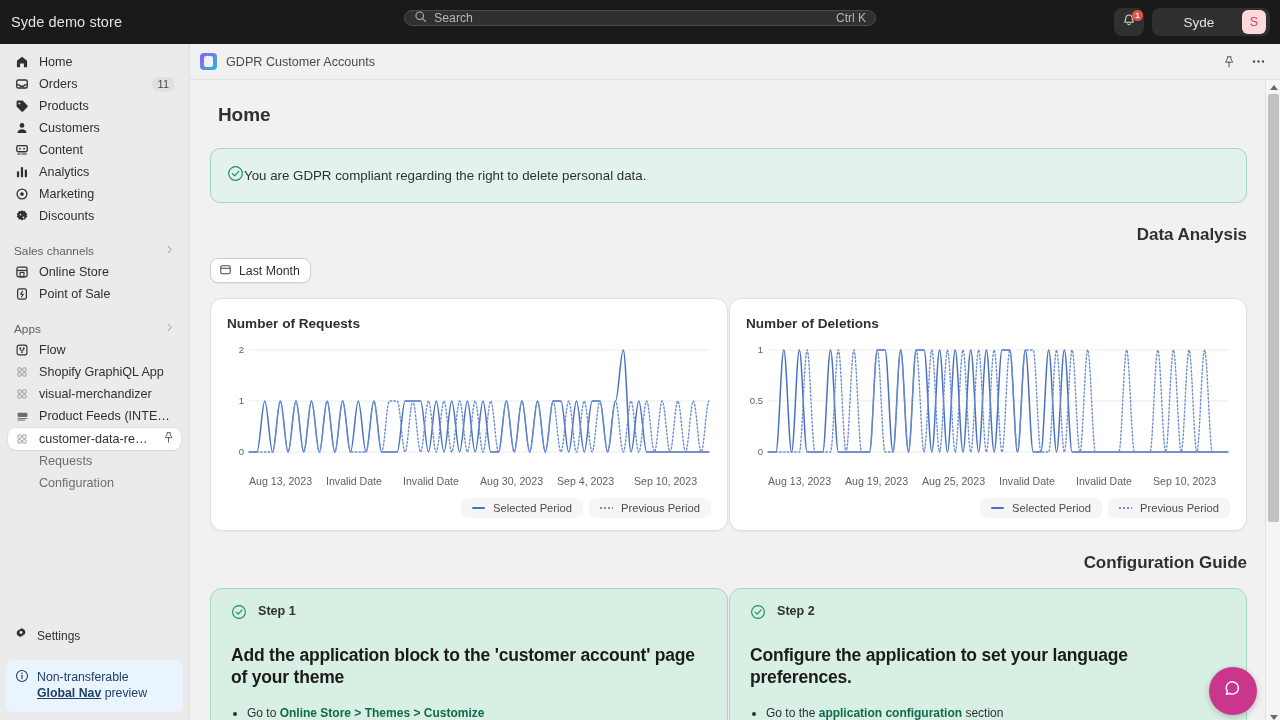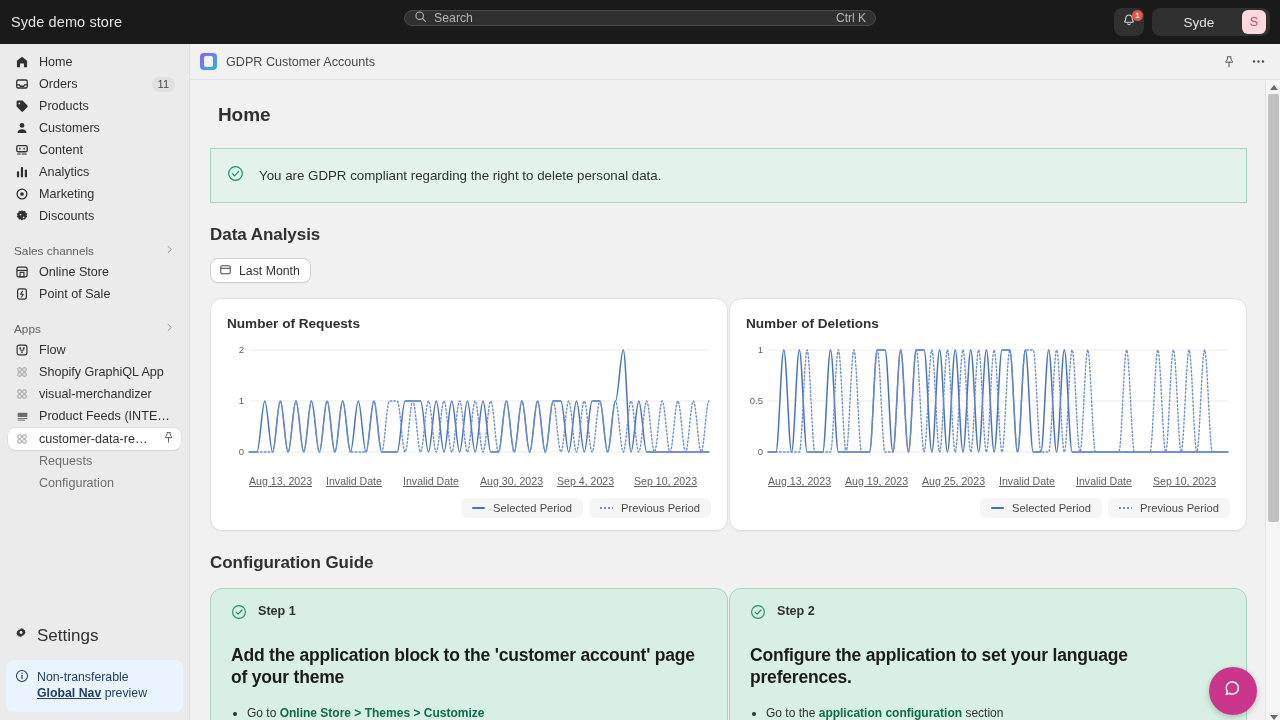--- a/index.html
+++ b/index.html
@@ -118,21 +118,21 @@
     height: 20px; font-size: 11.8px; color: #616161;
     cursor: pointer;
   }
   .nav-group .lbl { flex: 1; }
   .nav-spacer-sm { height: 1px; }
   .gap { height: 14px; }
   .sidebar-bottom { margin-top: auto; padding-bottom: 8px; }
   .settings-row {
     display: flex; align-items: center; gap: 9px;
     margin: 0 8px; padding: 0 6px; height: 24px;
-    font-size: 17px; cursor: pointer; border-radius: 8px;
+    font-size: 12px; cursor: pointer; border-radius: 8px;
   }
   .nontransfer {
     margin: 12px 6px 0 6px;
     background: #eaf4fe; border-radius: 8px;
     padding: 9px 10px 10px 9px;
     display: flex; gap: 8px; align-items: flex-start;
   }
   .nontransfer .txt { font-size: 12.3px; color: #1f3f66; line-height: 1.35; }
   .nontransfer .txt u { text-decoration: underline; font-weight: 700; }
 
@@ -167,28 +167,28 @@
   .page-title {
     font-size: 19px; font-weight: 600; color: #303030;
     padding: 24px 0 0 28px; letter-spacing: -.1px;
   }
 
   .inner { padding: 0 33px 0 20px; }
 
   .banner {
     margin: 22px 0 0 0;
     background: #e3f3ec; border: 1px solid #a5d6bf;
-    border-radius: 0; padding: 16px 16px;
-    display: flex; align-items: center; gap: 15px;
+    border-radius: 10px; padding: 16px 16px;
+    display: flex; align-items: center; 
   }
   .banner .txt { font-size: 13.3px; color: #303030; }
 
   .sec-title {
     font-size: 17px; font-weight: 600; color: #303030;
-    margin: 22px 0 0 0; letter-spacing: -.05px;
+    margin: 22px 0 0 0; letter-spacing: -.05px; text-align: right;
   }
 
   .chip {
     display: inline-flex; align-items: center; gap: 7px;
     margin-top: 13px;
     height: 25px; padding: 0 10px 0 8px;
     background: #fff; border: 1px solid #cfcfcf;
     border-radius: 8px; font-size: 12.3px; color: #303030;
     cursor: pointer; box-shadow: 0 1px 0 rgba(0,0,0,.04);
   }
@@ -199,21 +199,21 @@
     border: 1px solid #e0e0e0; border-radius: 12px;
     box-shadow: 0 1px 1px rgba(0,0,0,.04);
     padding: 17px 16px 12px 16px;
     min-width: 0;
   }
   .card-title { font-size: 13.6px; font-weight: 600; color: #303030; margin-bottom: 9px; }
 
   .chart-box { position: relative; height: 132px; }
   .chart-box svg { display: block; width: 100%; height: 132px; }
   .xaxis { display: flex; margin-top: 3px; padding-left: 22px; }
-  .xaxis span { flex: 1 1 0; font-size: 10.6px; color: #616161; text-align: left; white-space: nowrap; text-decoration: underline; }
+  .xaxis span { flex: 1 1 0; font-size: 10.6px; color: #616161; text-align: left; white-space: nowrap; }
 
   .legend { display: flex; justify-content: flex-end; gap: 6px; margin-top: 11px; }
   .legend-item {
     display: flex; align-items: center; gap: 8px;
     background: #f6f6f6; border-radius: 6px;
     padding: 4px 11px; font-size: 11.2px; color: #4a4a4a;
     cursor: pointer;
   }
   .lg-solid { width: 13px; height: 2px; background: #4a72c4; border-radius: 2px; }
   .lg-dot { width: 13px; height: 2px; background: repeating-linear-gradient(to right,#6e8fd4 0 2px, transparent 2px 4px); }

